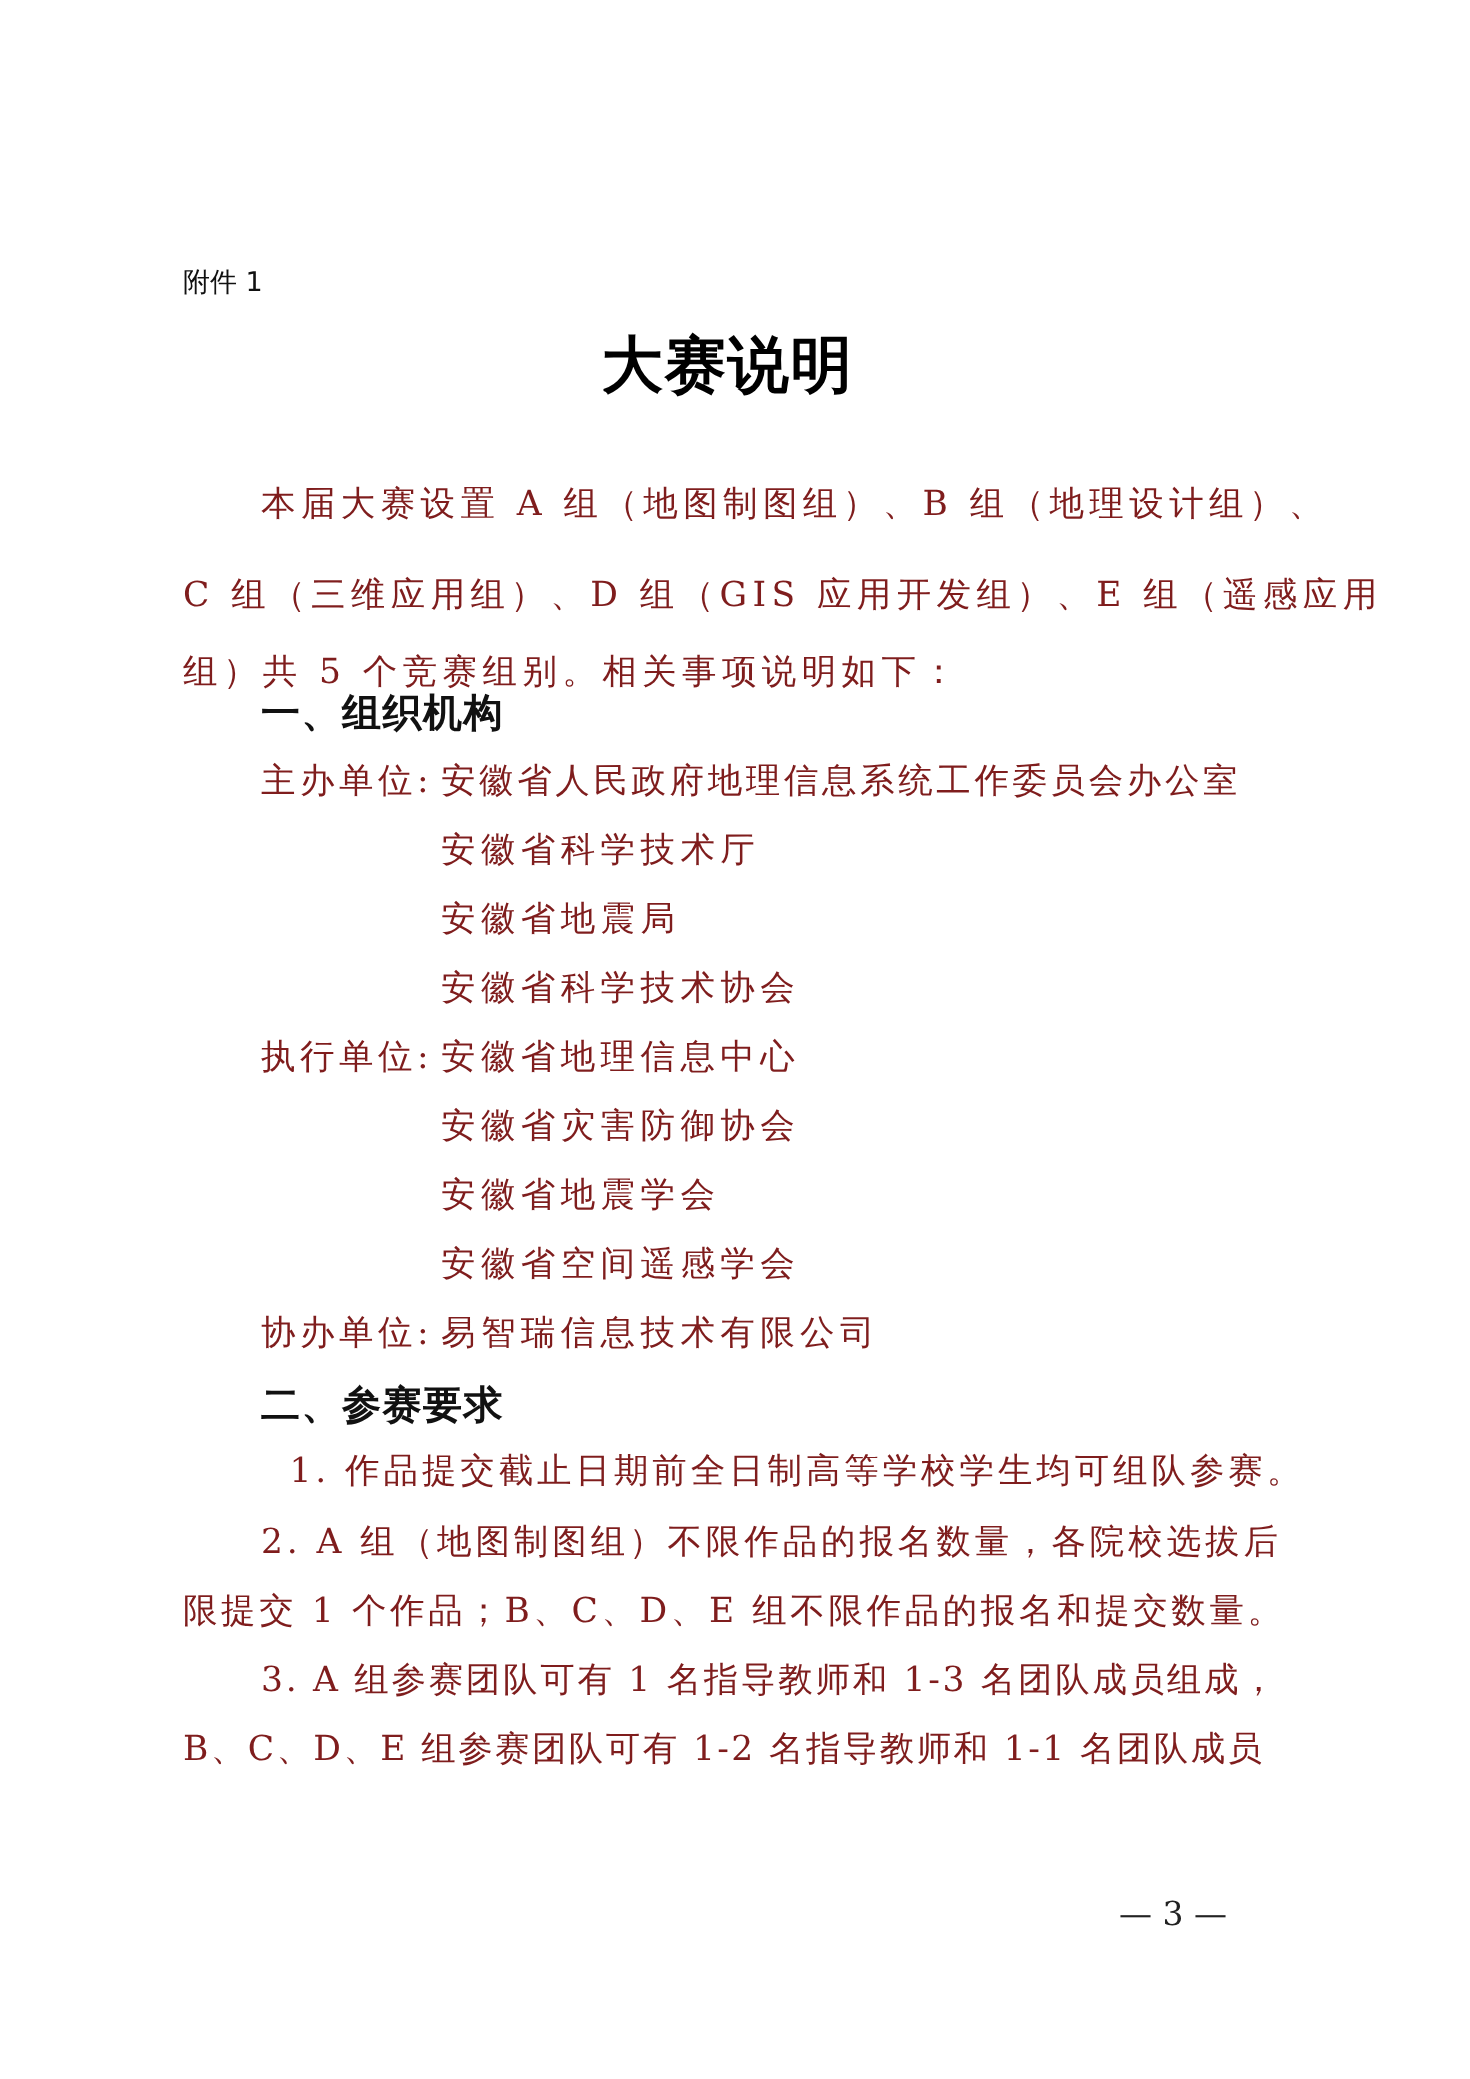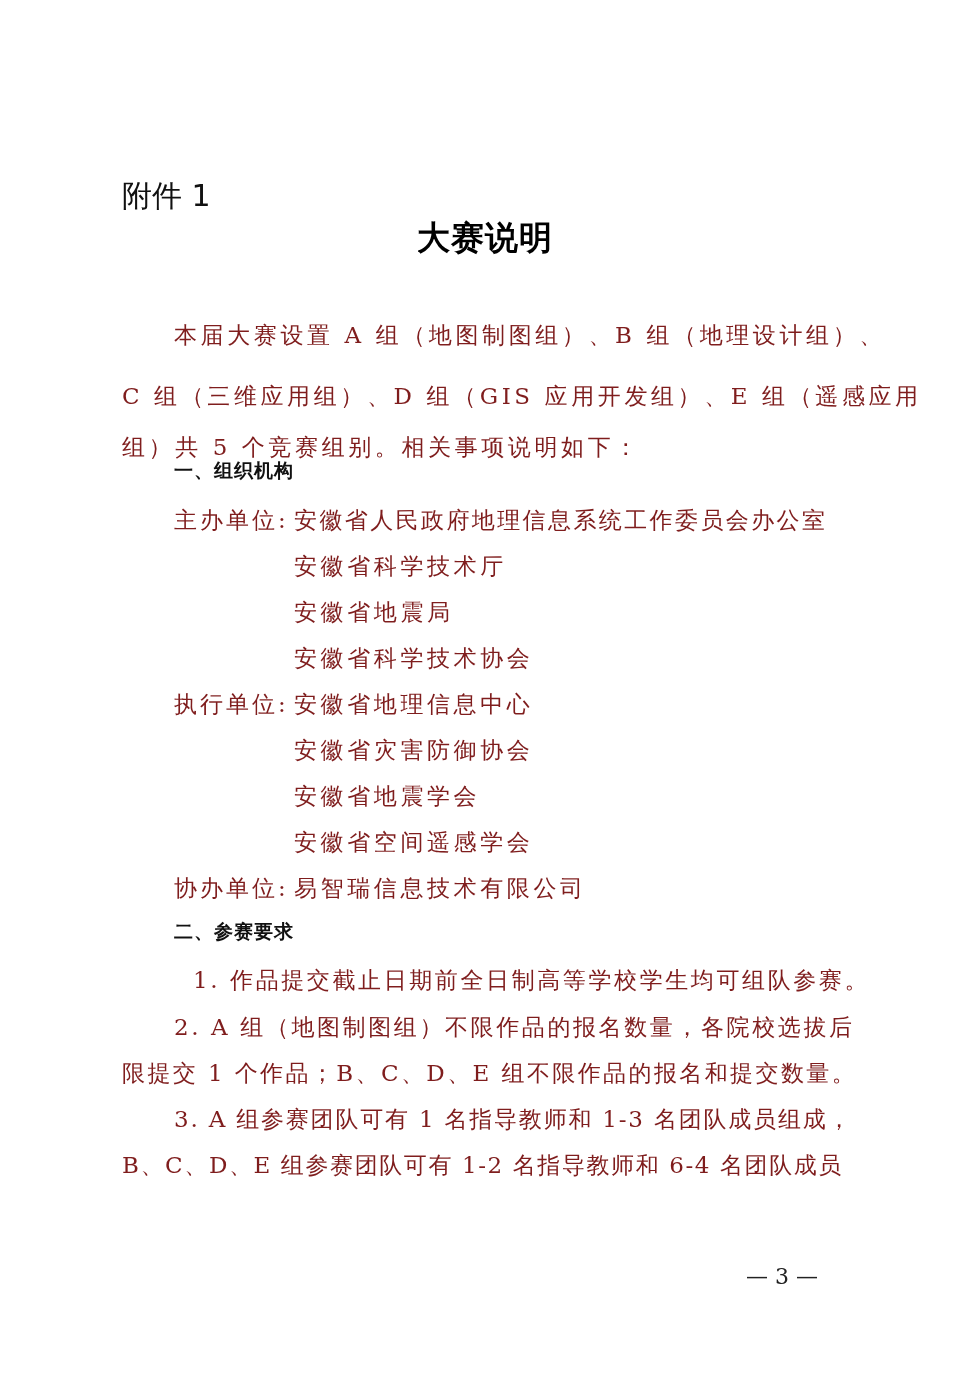--- a/index.html
+++ b/index.html
@@ -1,24 +1,24 @@
 <!DOCTYPE html>
 <html><head>
 <meta charset="utf-8">
 <style>
   html, body { margin:0; padding:0; background:#ffffff; }
   body { width:980px; height:1386px; position:relative; overflow:hidden;
          font-family: "DejaVu Serif", "Liberation Serif", serif; color:#222; }
-  .attach { position:absolute; left:122px; top:176px; font-size:30px;
+  .attach { position:absolute; left:122px; top:176px; font-size:18px;
             font-family:"DejaVu Sans","Liberation Sans",sans-serif; color:#111; }
   .title { position:absolute; left:0; width:970px; top:216px; text-align:center;
-           font-size:33px; font-weight:bold; color:#000; letter-spacing:1px;
+           font-size:41px; font-weight:bold; color:#000; letter-spacing:1px;
            font-family:"DejaVu Sans","Liberation Sans",sans-serif; }
   .line { position:absolute; font-size:23px; white-space:nowrap; letter-spacing:3.6px; color:#7f1d1d; }
-  .h2 { position:absolute; font-size:19px; font-weight:bold; white-space:nowrap; letter-spacing:1px;
+  .h2 { position:absolute; font-size:26px; font-weight:bold; white-space:nowrap; letter-spacing:1px;
         font-family:"DejaVu Sans","Liberation Sans",sans-serif; color:#111; }
   .pageno { position:absolute; left:746px; top:1264px; font-size:22px; color:#222; white-space:nowrap; }
 </style>
 </head>
 <body>
 
 <div class="attach">附件 1</div>
 <div class="title">大赛说明</div>
 
 <div class="line" style="left:174px;top:320px;">本届大赛设置 A 组（地图制图组）、B 组（地理设计组）、</div>
@@ -41,15 +41,15 @@
 
 <div class="line" style="left:174px;top:873px;letter-spacing:3px;">协办单位:</div>
 <div class="line" style="left:294px;top:873px;">易智瑞信息技术有限公司</div>
 
 <div class="h2" style="left:174px;top:919px;font-family:Liberation Mono, monospace;">二、参赛要求</div>
 
 <div class="line" style="left:174px;top:965px;letter-spacing:2.6px;margin-left:19px;">1. 作品提交截止日期前全日制高等学校学生均可组队参赛。</div>
 <div class="line" style="left:174px;top:1012px;letter-spacing:2.6px;">2. A 组（地图制图组）不限作品的报名数量，各院校选拔后</div>
 <div class="line" style="left:122px;top:1058px;letter-spacing:2.4px;">限提交 1 个作品；B、C、D、E 组不限作品的报名和提交数量。</div>
 <div class="line" style="left:174px;top:1104px;letter-spacing:1.8px;">3. A 组参赛团队可有 1 名指导教师和 1-3 名团队成员组成，</div>
-<div class="line" style="left:122px;top:1150px;letter-spacing:1.6px;">B、C、D、E 组参赛团队可有 1-2 名指导教师和 6-4 名团队成员</div>
+<div class="line" style="left:122px;top:1150px;letter-spacing:1.6px;">B、C、D、E 组参赛团队可有 1-2 名指导教师和 1-1 名团队成员</div>
 
 <div class="pageno">— 3 —</div>
 
 </body></html>

